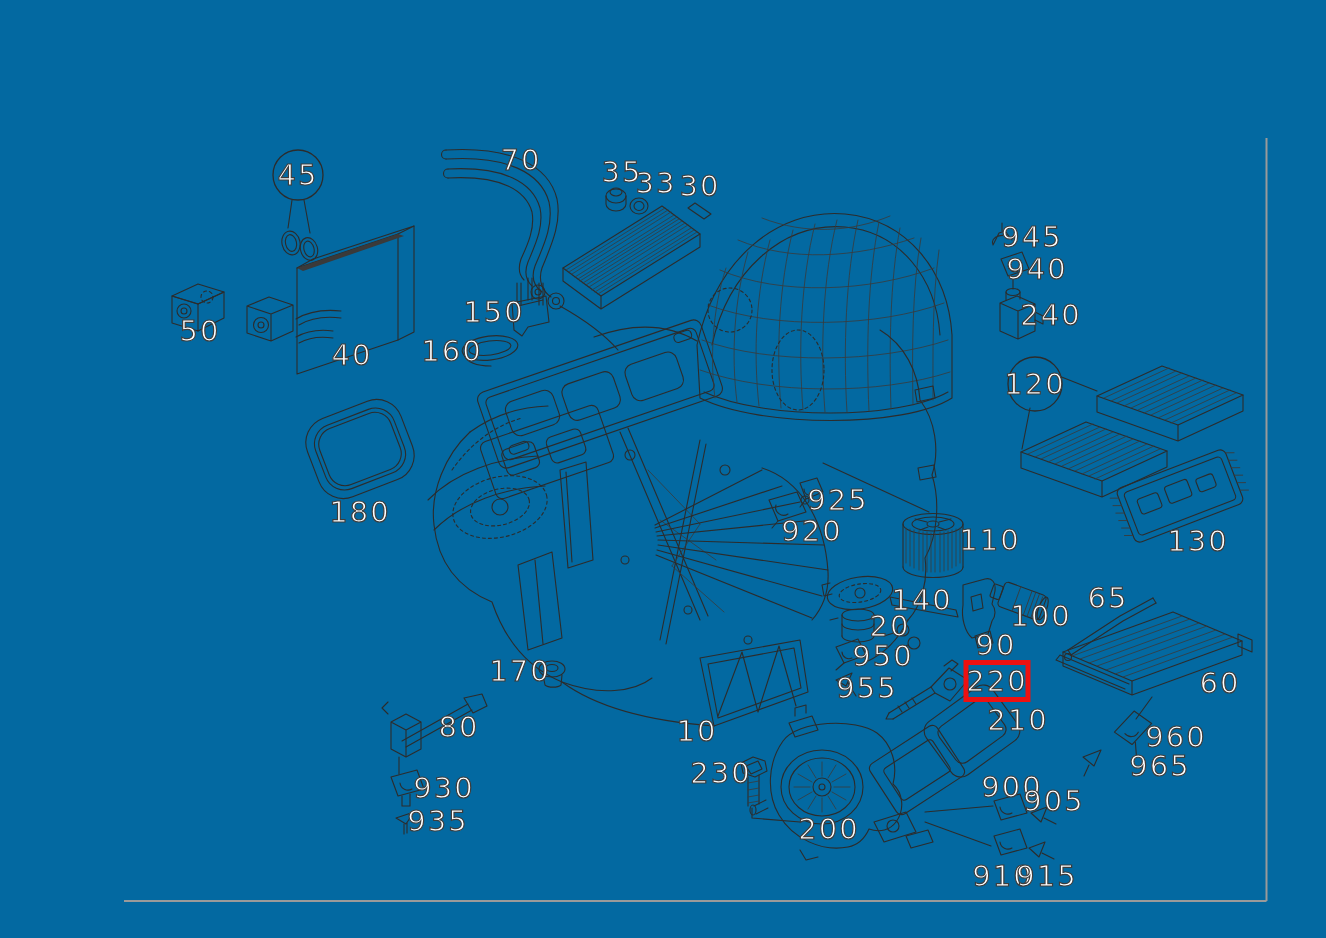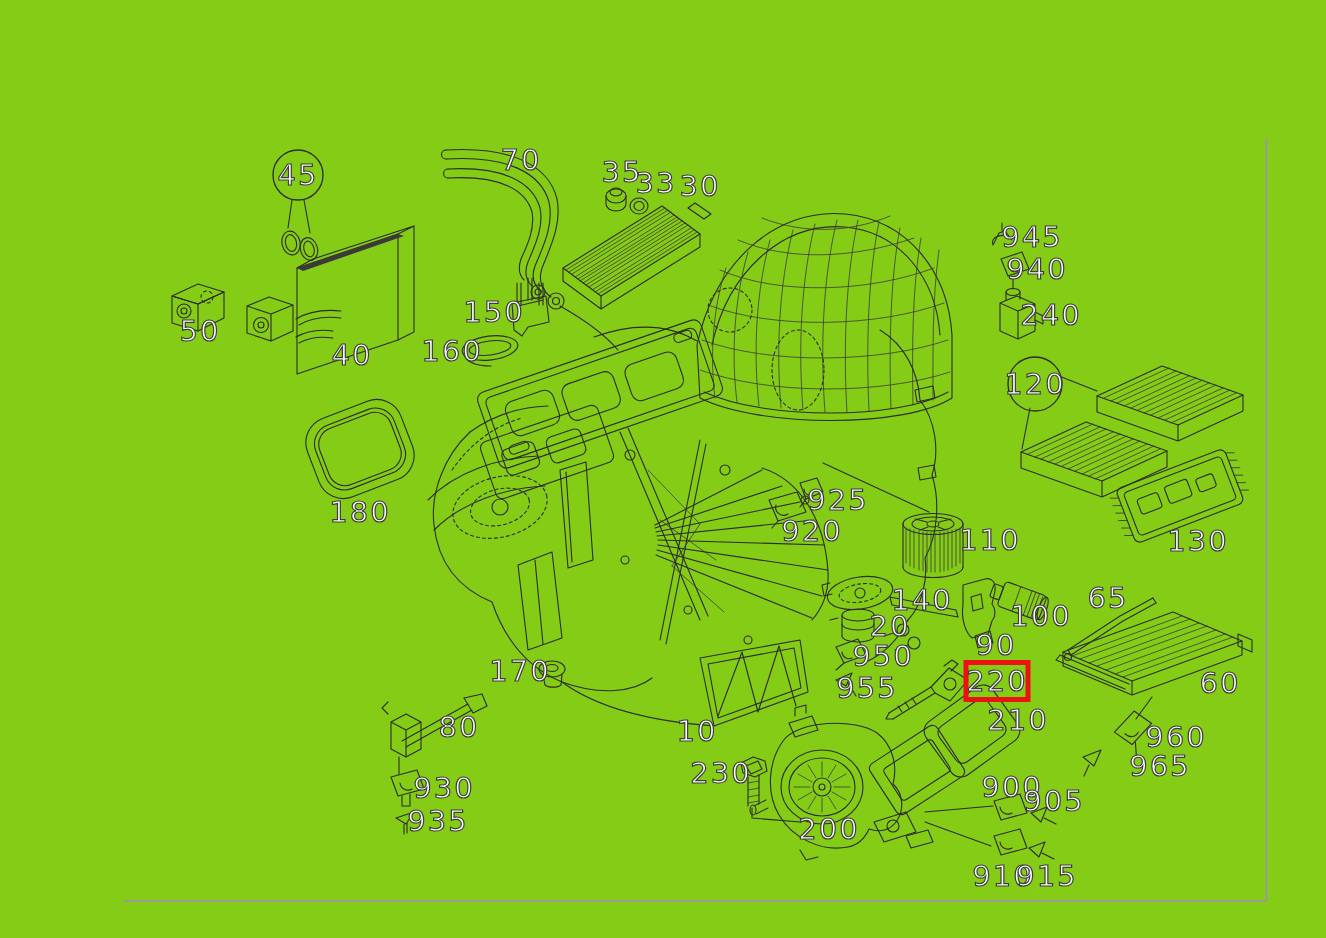--- a/index.html
+++ b/index.html
@@ -1,16 +1,16 @@
 <!DOCTYPE html>
 <html><head>
 <meta charset="utf-8">
 <style>
   html,body{margin:0;padding:0;background:#ffffff;}
-  .stage{position:relative;width:1326px;height:938px;background:#84cc16;overflow:hidden;
+  .stage{position:relative;width:1326px;height:938px;background:#0369a1;overflow:hidden;
          font-family:"DejaVu Sans",sans-serif;}
   svg{position:absolute;left:0;top:0;}
   .art{stroke:#2c2c2c;fill:none;stroke-width:1.1;stroke-linejoin:round;stroke-linecap:round;}
   .thin{stroke-width:0.8;stroke:#3a3a3a;}
   .dark{fill:#3a3a3a;stroke:none;}
   .dash{stroke-dasharray:3,3;}
   .frame{stroke:#9a9a9a;stroke-width:2;fill:none;}
   .part-num{font-family:"DejaVu Sans",sans-serif;font-size:29px;letter-spacing:2px;
             fill:#ffffff;stroke:#3d3d3d;stroke-width:1.2;text-anchor:middle;
             dominant-baseline:central;}

